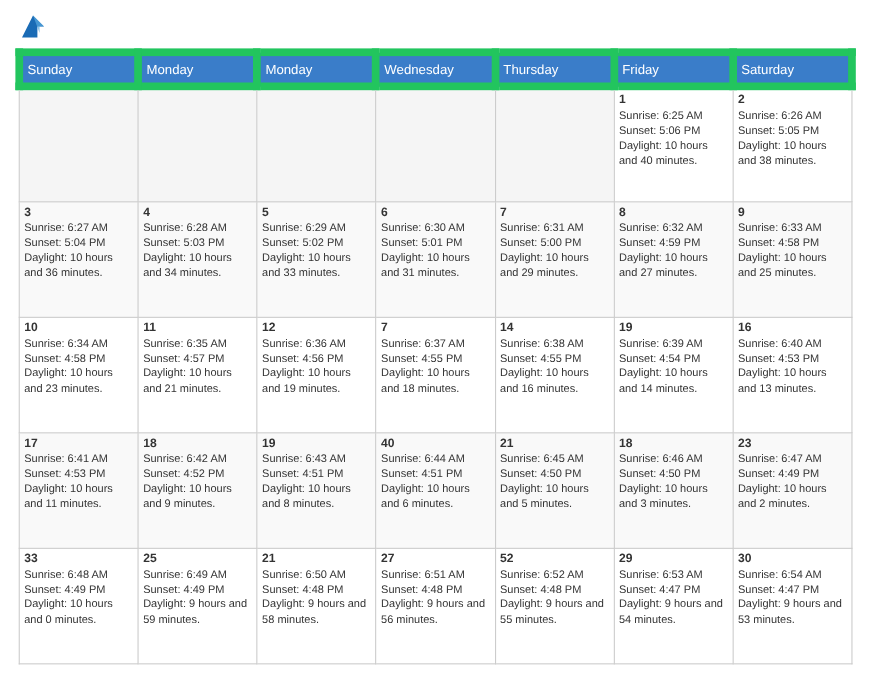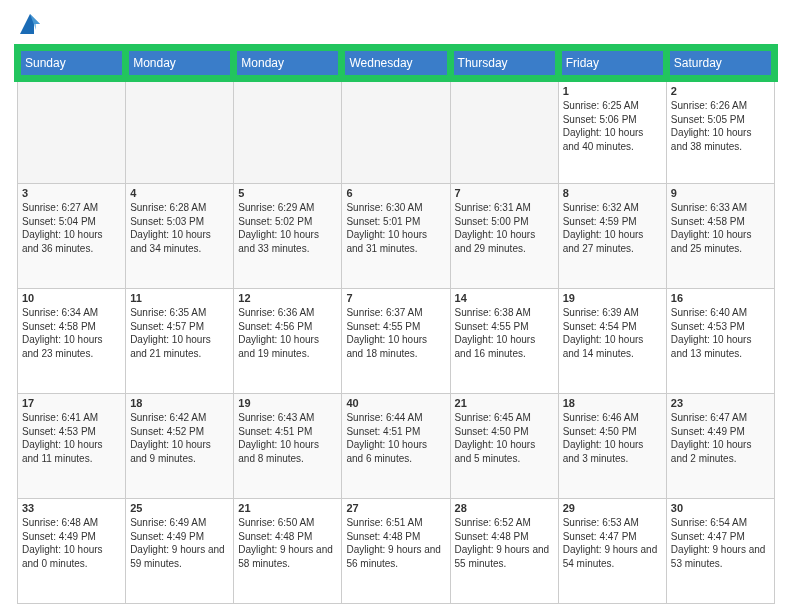--- a/index.html
+++ b/index.html
@@ -249,21 +249,21 @@
           </td>
           <td>
             <span class="day-num">21</span>
             <div class="day-info">Sunrise: 6:50 AM<br>Sunset: 4:48 PM<br>Daylight: 9 hours and 58 minutes.</div>
           </td>
           <td>
             <span class="day-num">27</span>
             <div class="day-info">Sunrise: 6:51 AM<br>Sunset: 4:48 PM<br>Daylight: 9 hours and 56 minutes.</div>
           </td>
           <td>
-            <span class="day-num">28</span>
+            <span class="day-num">52</span>
             <div class="day-info">Sunrise: 6:52 AM<br>Sunset: 4:48 PM<br>Daylight: 9 hours and 55 minutes.</div>
           </td>
           <td>
             <span class="day-num">29</span>
             <div class="day-info">Sunrise: 6:53 AM<br>Sunset: 4:47 PM<br>Daylight: 9 hours and 54 minutes.</div>
           </td>
           <td>
             <span class="day-num">30</span>
             <div class="day-info">Sunrise: 6:54 AM<br>Sunset: 4:47 PM<br>Daylight: 9 hours and 53 minutes.</div>
           </td>

